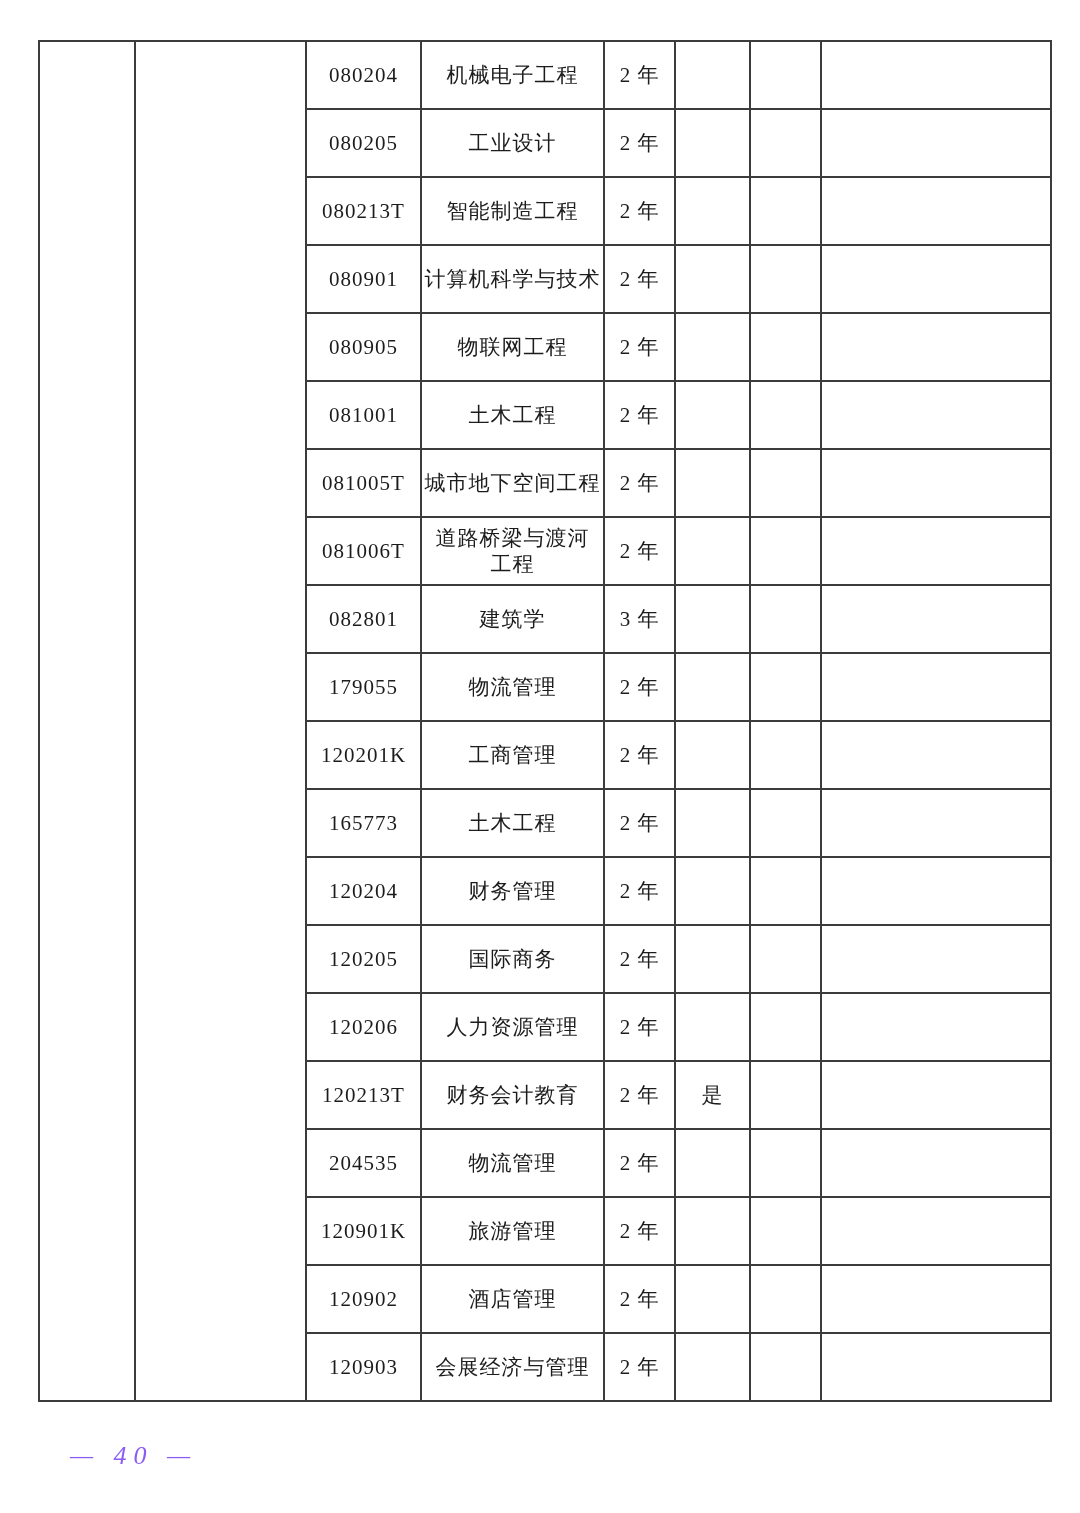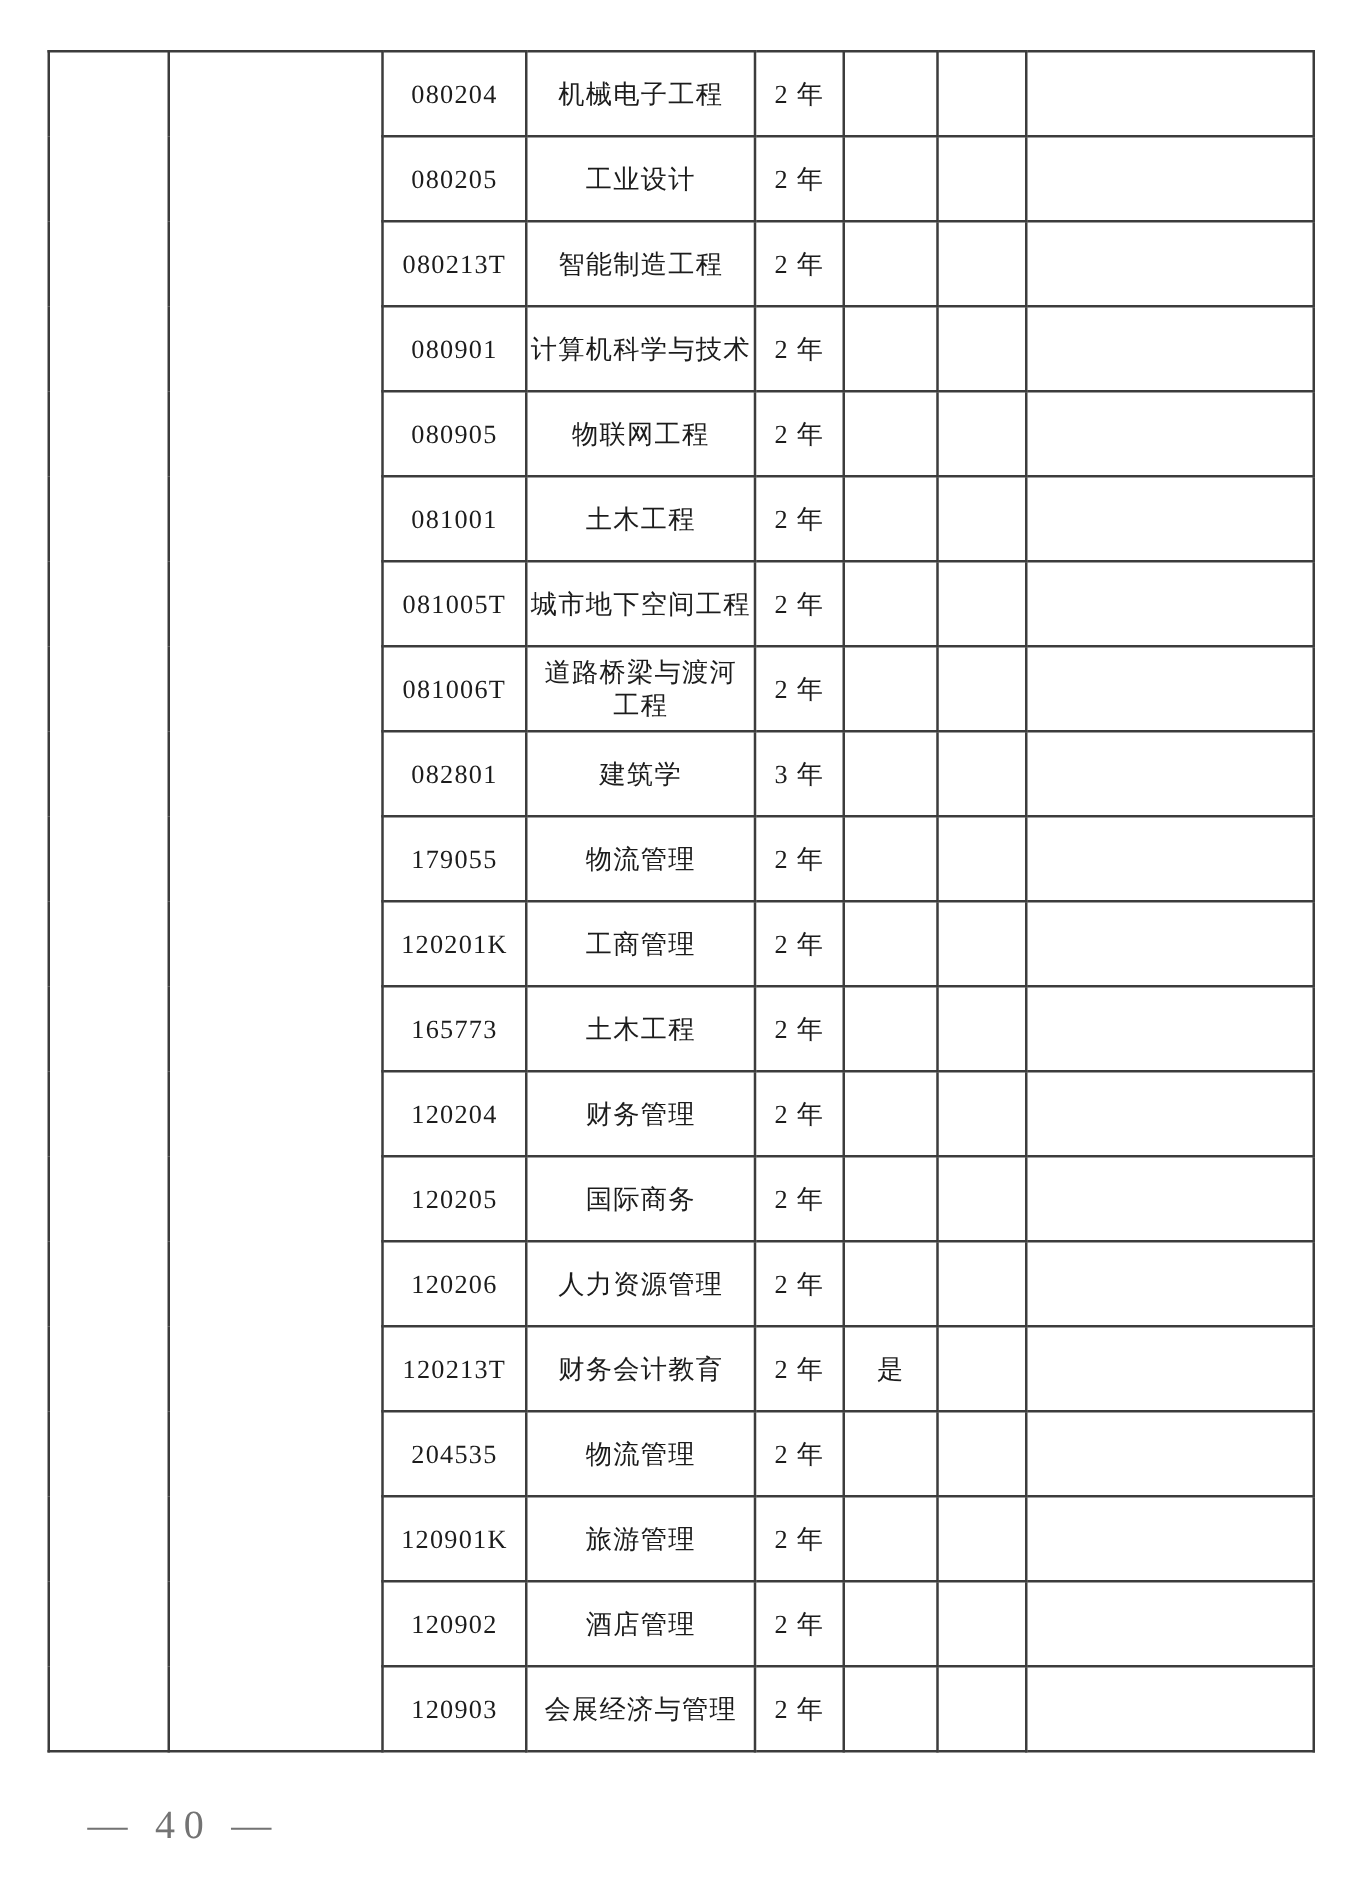--- a/index.html
+++ b/index.html
@@ -52,24 +52,25 @@
   td.flag-cell {
     font-size: 22px;
   }
   td.spanner {
     background: #ffffff;
   }
   .page-number {
     position: absolute;
     left: 70px;
     top: 1441px;
-    font-size: 32px;
+    font-size: 26px;
     letter-spacing: 7px;
-    color: #737373;
+    color: #8b5cf6;
     white-space: nowrap;
+    font-style: italic;
   }
 </style>
 </head>
 <body>
 
 <div class="page">
 
   <table class="majors-table">
     <colgroup>
       <col style="width:96px">

